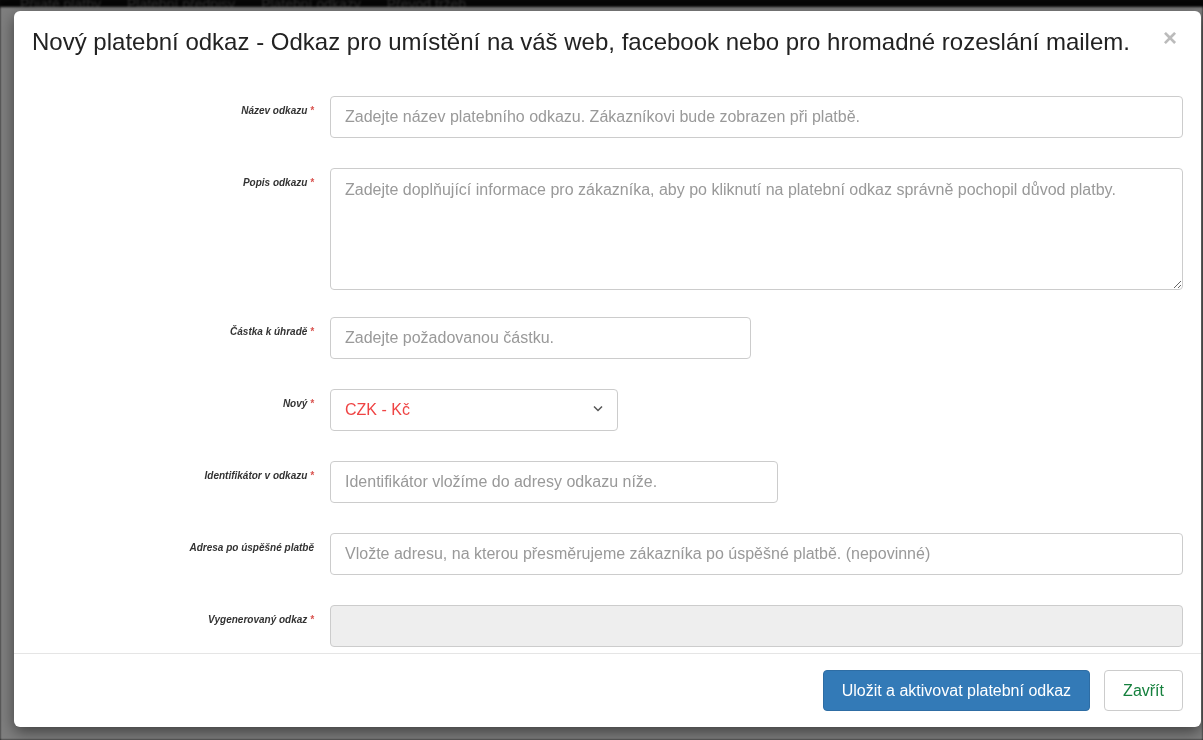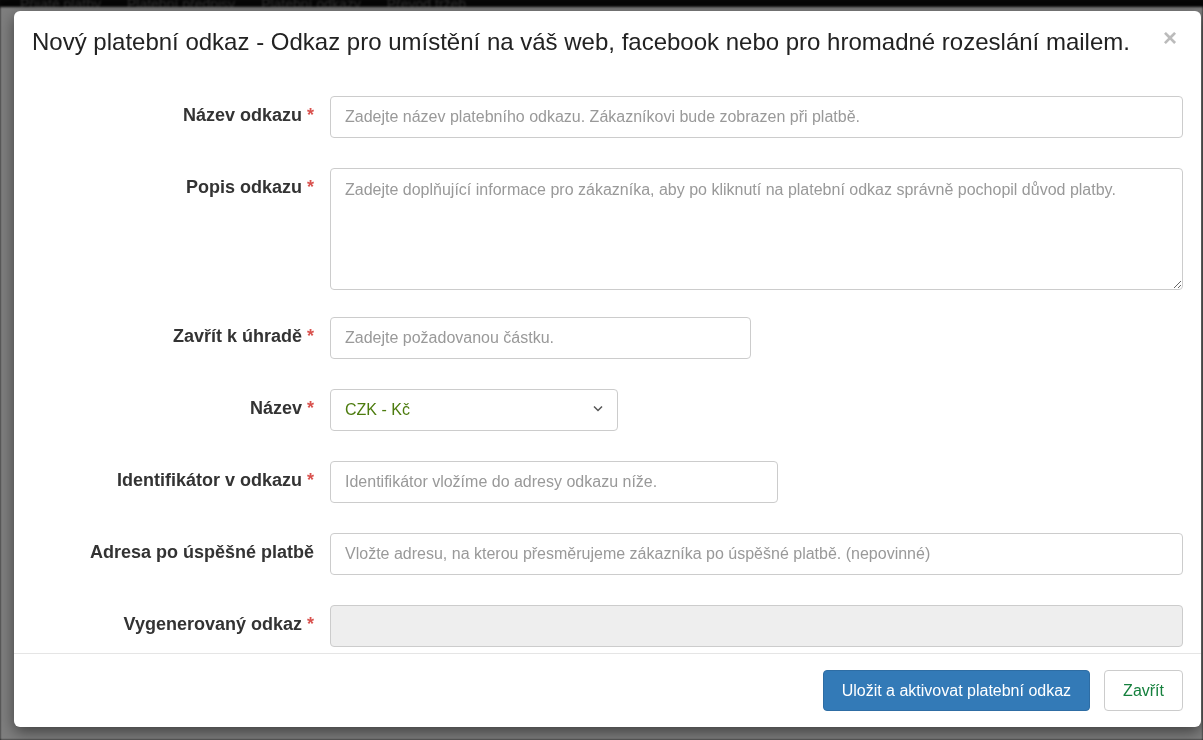--- a/index.html
+++ b/index.html
@@ -84,31 +84,32 @@
     margin-bottom: 30px;
   }
   .form-group.tall { margin-bottom: 24px; }
   .control-label {
     width: 298px;
     flex: 0 0 298px;
     text-align: right;
     padding-right: 16px;
     padding-top: 9px;
     font-weight: 700;
-    font-size: 18px;
+    font-size: 10px;
     color: #333;
+    font-style: italic;
   }
   .req { color: #d9534f; font-weight: 700; }
   .field-wrap { flex: 1; min-width: 0; }
   .form-control {
     width: 100%;
     height: 42px;
     padding: 8px 14px;
     font-size: 16px;
-    color: #4d7c0f;
+    color: #ef4444;
     background: #fff;
     border: 1px solid #ccc;
     border-radius: 4px;
     line-height: 1.42857143;
     font-family: inherit;
   }
   .form-control::placeholder { color: #999; }
   textarea.form-control {
     height: 122px;
     resize: vertical;
@@ -199,30 +200,30 @@
       <label class="control-label">
         <span>Popis odkazu</span><span class="req"> *</span>
       </label>
       <div class="field-wrap" style="position:relative;">
         <textarea class="form-control" placeholder="Zadejte doplňující informace pro zákazníka, aby po kliknutí na platební odkaz správně pochopil důvod platby." style=""></textarea>
       </div>
     </div>
 
     <div class="form-group">
       <label class="control-label">
-        <span>Zavřít k úhradě</span><span class="req"> *</span>
+        <span>Částka k úhradě</span><span class="req"> *</span>
       </label>
       <div class="field-wrap">
         <input type="text" class="form-control w-narrow" placeholder="Zadejte požadovanou částku." style="">
       </div>
     </div>
 
     <div class="form-group">
       <label class="control-label">
-        <span>Název</span><span class="req"> *</span>
+        <span>Nový</span><span class="req"> *</span>
       </label>
       <div class="field-wrap">
         <div class="select-wrap">
           <select class="form-control">
             <option>CZK - Kč</option>
           </select>
           <span class="chev">
             <svg width="12" height="12" viewBox="0 0 12 12">
                 <path d="M2 4 L6 8 L10 4" fill="none" stroke="#555" stroke-width="1.5"></path>
               </svg>

